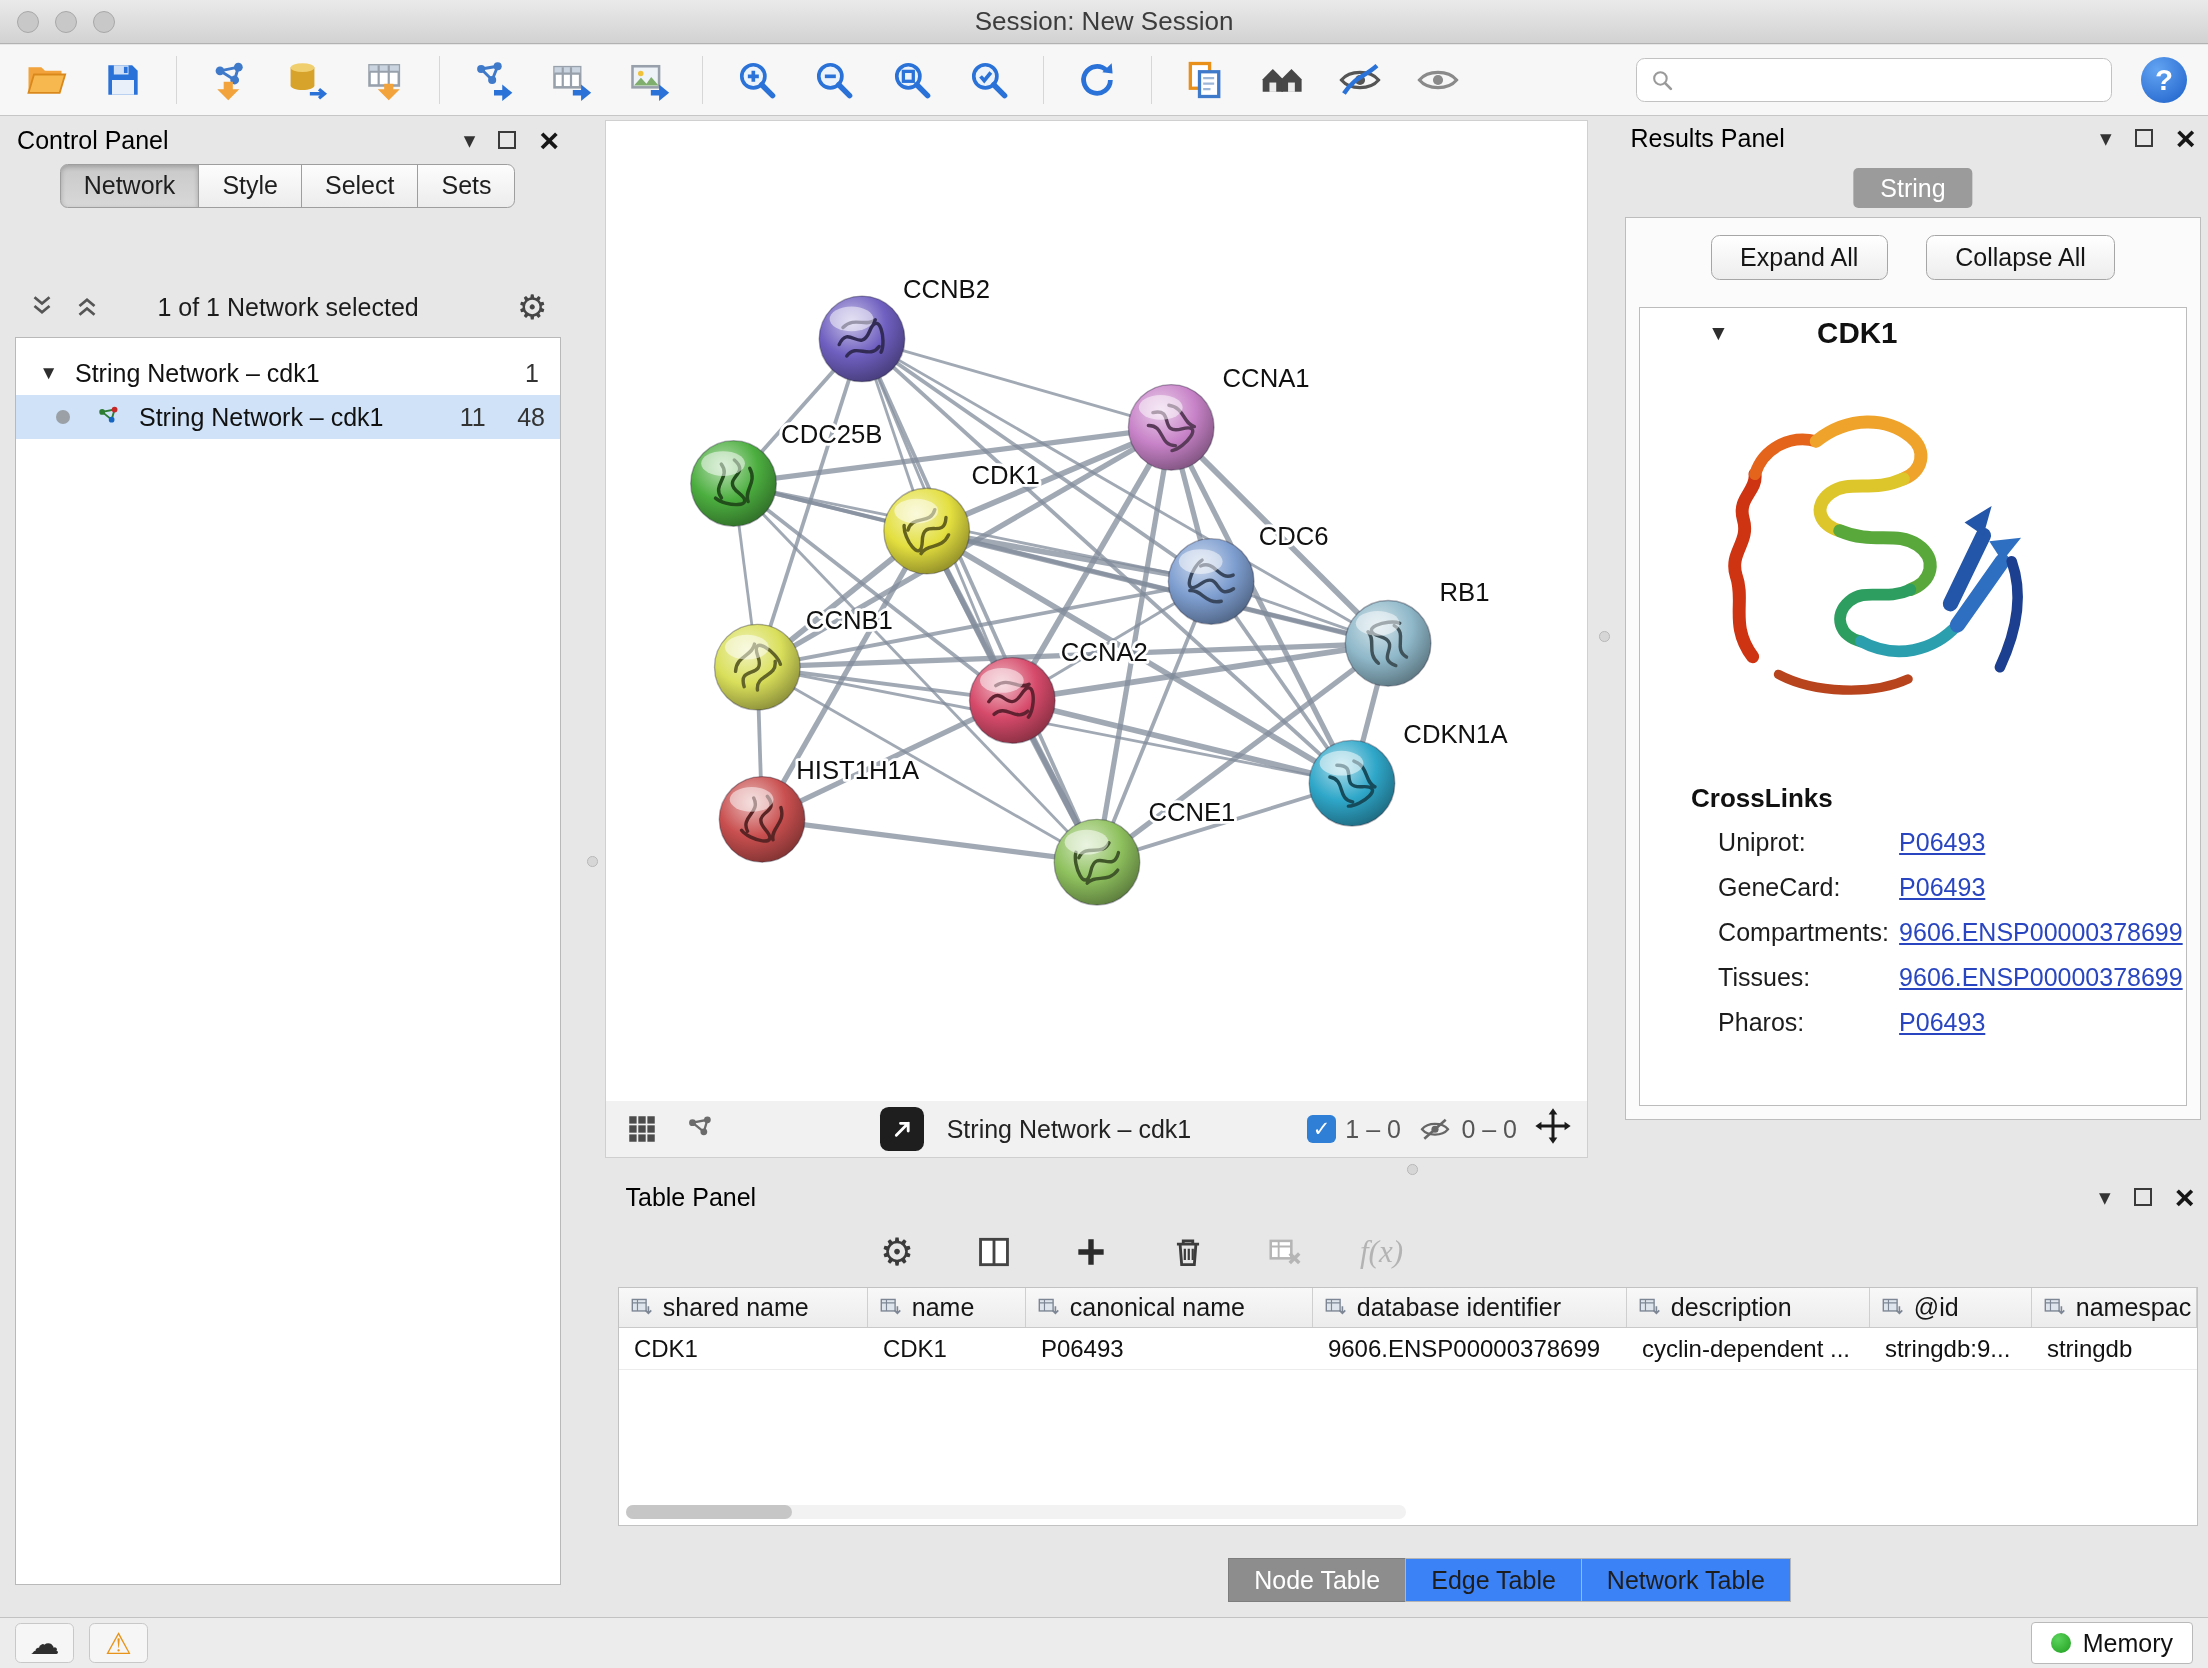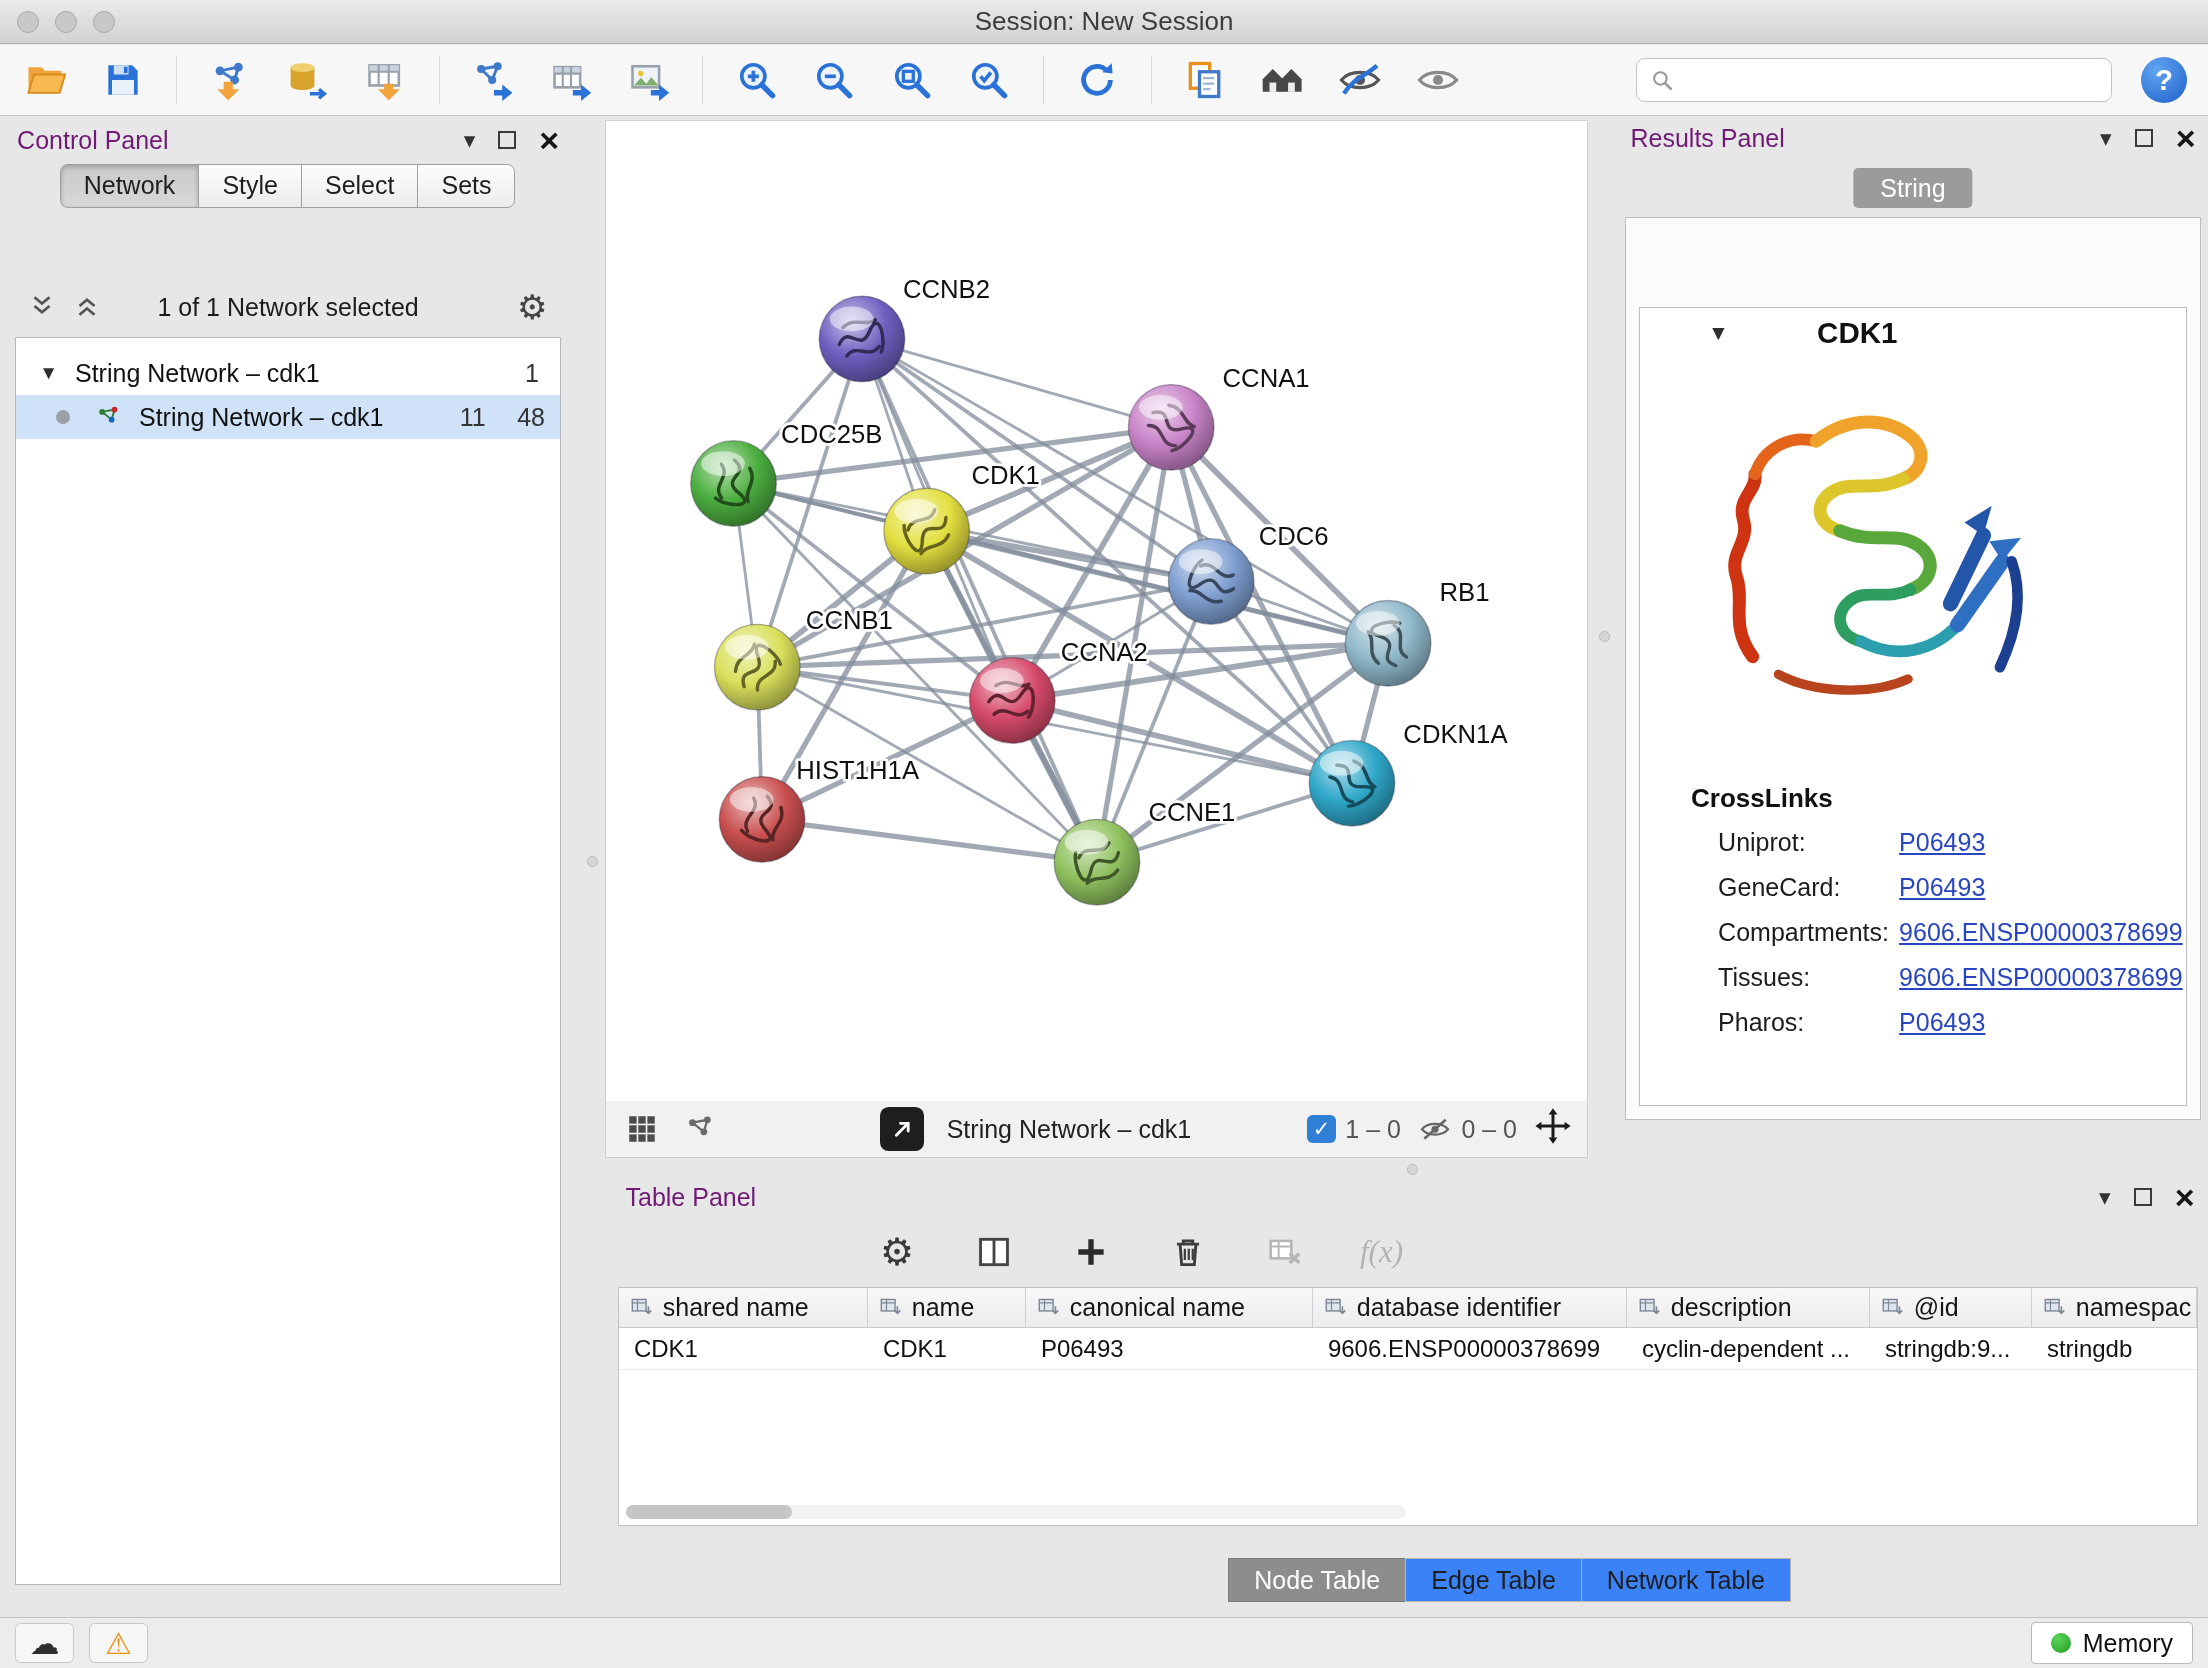--- a/index.html
+++ b/index.html
@@ -13,21 +13,21 @@
 
 .toolbar{position:absolute;left:0;top:45px;width:2208px;height:71px;background:#f7f7f7;border-bottom:1px solid #c6c6c6;display:flex;align-items:center;padding:0 21px;gap:29.5px}
 .tbtn{width:48px;height:51px;display:flex;align-items:center;justify-content:center;border-radius:5.7px;flex:0 0 auto}
 .tbtn svg{width:44px;height:44px}
 .sep{width:1px;height:48px;background:#d7d7d7;flex:0 0 auto}
 .search{margin-left:auto;width:476px;height:44px;border:1.9px solid #c2c2c2;border-radius:8.6px;background:#fff;display:flex;align-items:center;padding:0 13.3px;gap:9.5px;flex:0 0 auto}
 .search input{border:none;outline:none;flex:1;font-size:24px;font-family:"Liberation Sans",sans-serif;background:transparent}
 .helpbtn{width:46px;height:46px;border-radius:50%;background:radial-gradient(circle at 35% 28%,#63a4f2,#1b5fc9);color:#fff;font-weight:bold;font-size:29.5px;display:flex;align-items:center;justify-content:center;flex:0 0 auto}
 
 .p-header{display:flex;align-items:center;height:36px;padding:0 9.5px;gap:23px}
-.p-title{font-size:25px;color:#701a75;white-space:nowrap}
+.p-title{font-size:25px;color:#000000;white-space:nowrap}
 .p-spacer{flex:1}
 .p-caret{font-size:23px;color:#333;line-height:1}
 .p-float{width:18px;height:18px;border:2.4px solid #3a3a3a;display:block}
 .p-close{font-size:34px;font-weight:bold;color:#161616;line-height:1}
 
 .cp{position:absolute;left:7.6px;top:122px;width:561px;height:1469px}
 .cp-tabs{display:flex;justify-content:center;margin-top:5.7px}
 .cp-tab{height:44px;padding:0 23px;border:1px solid #9e9e9e;margin-left:-1px;background:linear-gradient(#fdfdfd,#ececec);font-size:25px;display:flex;align-items:center;color:#1e1e1e}
 .cp-tab:first-child{border-radius:7.6px 0 0 7.6px}
 .cp-tab:last-child{border-radius:0 7.6px 7.6px 0}
@@ -543,20 +543,24 @@
 <div class="rp">
   <div class="p-header">
     <span class="p-title">Results Panel</span>
     <span class="p-spacer"></span>
     <span class="p-caret">▾</span>
     <span class="p-float"></span>
     <span class="p-close">×</span>
   </div>
   <div class="rp-tab">String</div>
   <div class="rp-outer">
+    <div class="rp-buttons">
+      <div class="rp-btn">Expand All</div>
+      <div class="rp-btn">Collapse All</div>
+    </div>
     <div class="rp-entry">
       <div class="rp-entry-header">
         <span class="rp-entry-tri">▼</span>
         <span class="rp-gene">CDK1</span>
       </div>
       <div class="rp-img">
         <svg viewBox="0 0 300 310" width="354" height="365">
           <g fill="none" stroke-linecap="round">
             <path d="M38 235 C 18 208 32 188 24 166 C 18 146 36 138 30 118 C 25 100 42 94 40 80" stroke="#cf3412" stroke-width="11"></path>
             <path d="M40 80 C 47 58 70 46 92 52" stroke="#e4641c" stroke-width="10"></path>

